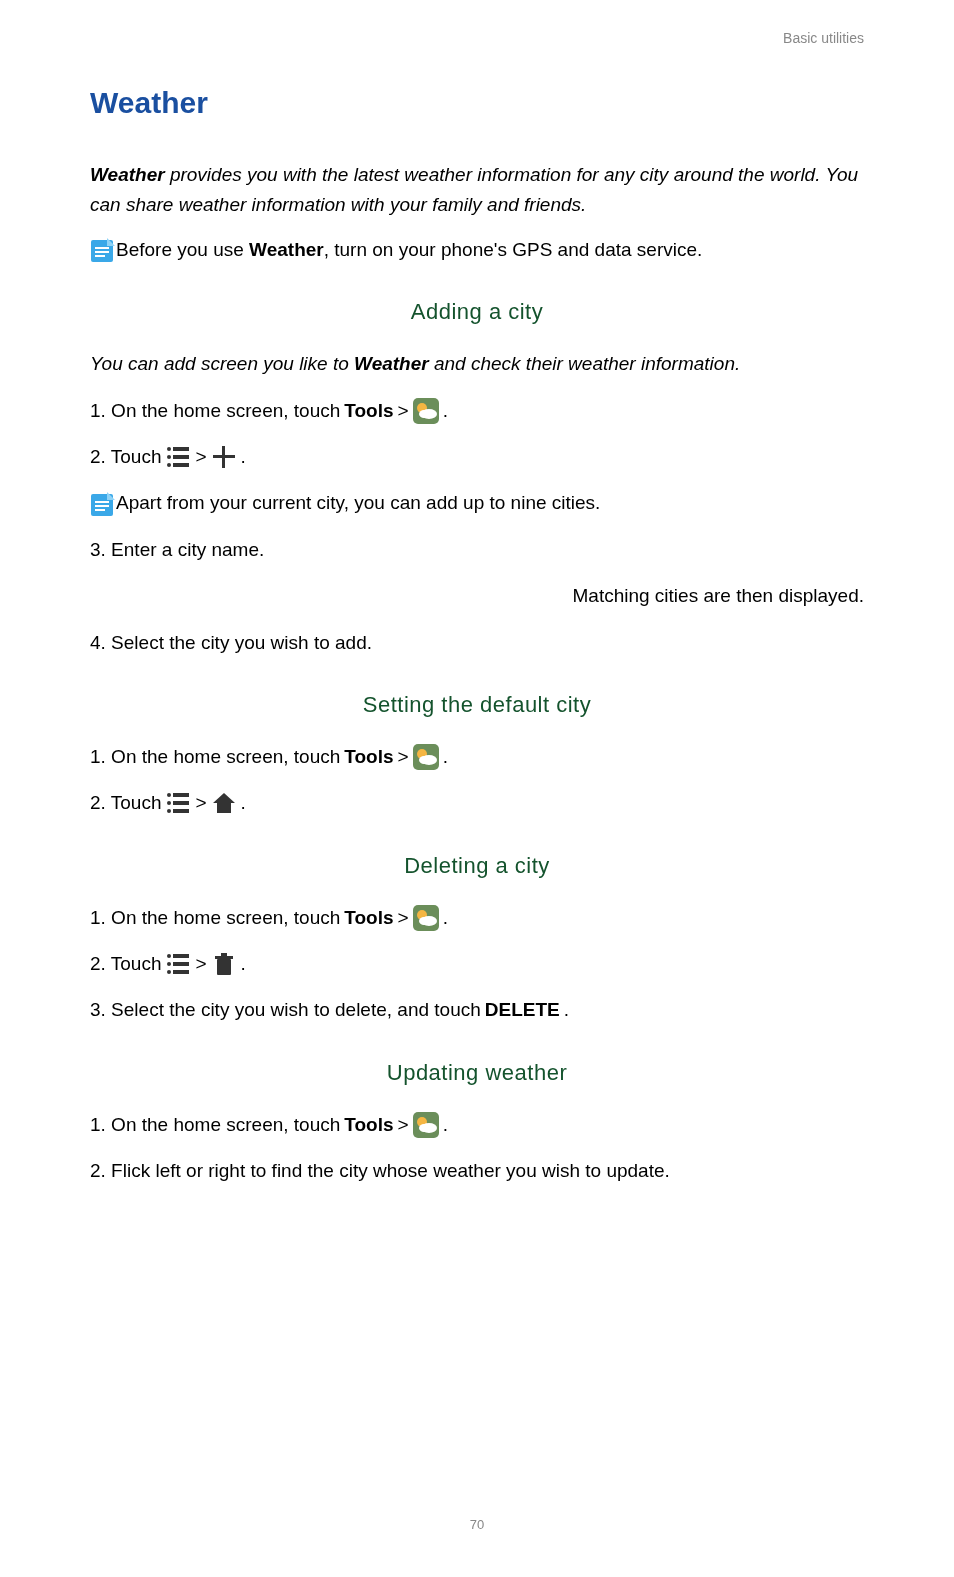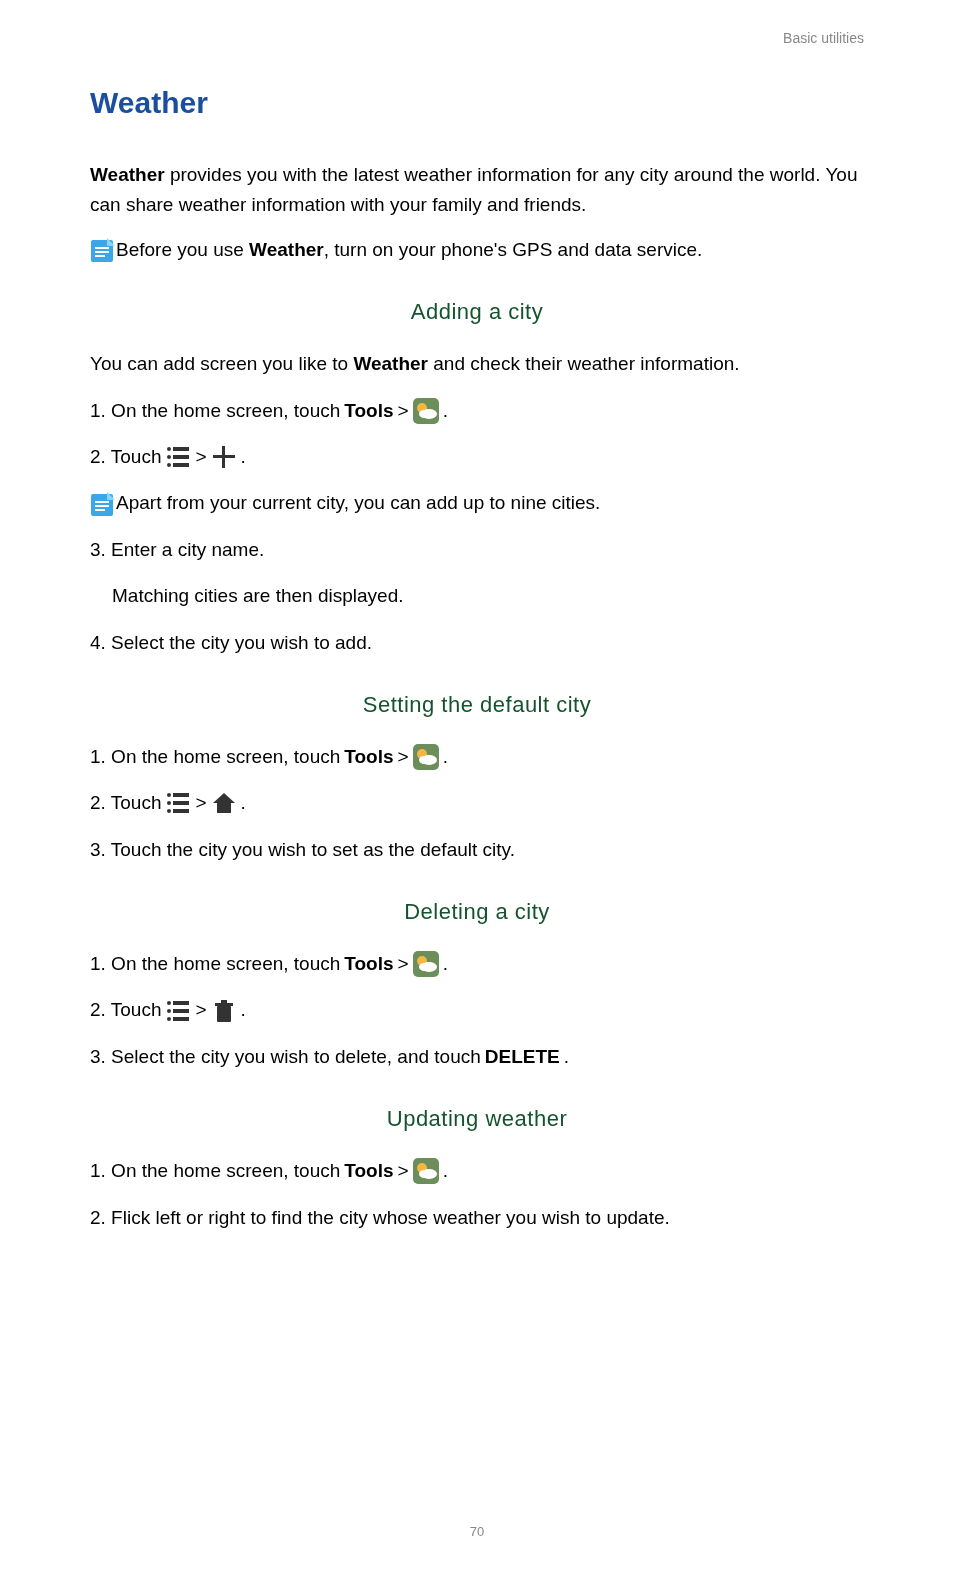--- a/index.html
+++ b/index.html
@@ -25,20 +25,21 @@
   h1.title {
     color: #1a4fa0;
     font-size: 30px;
     font-weight: bold;
     margin: 20px 0 40px 0;
   }
   p.body {
     font-size: 19px;
     line-height: 1.6;
     margin: 14px 0;
+    font-style: italic;
   }
   h2.section {
     color: #14532d;
     font-size: 22px;
     font-weight: normal;
     margin: 34px 0 24px 0;
     letter-spacing: 0.5px;
     text-align: center;
   }
   .step {
@@ -47,20 +48,21 @@
     margin: 16px 0;
     display: flex;
     align-items: center;
     flex-wrap: wrap;
     gap: 4px;
   }
   .substep {
     font-size: 19px;
     line-height: 1.6;
     margin: 8px 0 8px 22px;
+    text-align: right;
   }
   .bold {
     font-weight: bold;
   }
   .note-row {
     display: flex;
     align-items: center;
     gap: 0;
     margin: 14px 0;
     font-size: 19px;
@@ -83,21 +85,21 @@
   .glyph {
     display: inline-flex;
     width: 26px;
     height: 26px;
     align-items: center;
     justify-content: center;
     vertical-align: middle;
   }
   .footer-page {
     position: absolute;
-    bottom: 38px;
+    bottom: 45px;
     left: 0;
     right: 0;
     text-align: center;
     font-size: 13px;
     color: #888888;
   }
 </style>
 </head>
 <body>
 
@@ -230,21 +232,20 @@
       </span>
     <span> &gt; </span>
     <span class="glyph">
         <svg width="26" height="26">
           <use href="#home-icon"></use>
         </svg>
       </span>
     <span> .</span>
   </div>
 
-  <div class="step">3. Touch the city you wish to set as the default city.</div>
 
   <h2 class="section">Deleting a city</h2>
 
   <div class="step">
     <span>1. On the home screen, touch </span>
     <span class="bold">Tools</span>
     <span> &gt; </span>
     <span class="weather-icon">
         <svg width="26" height="26">
           <use href="#weather-app"></use>

